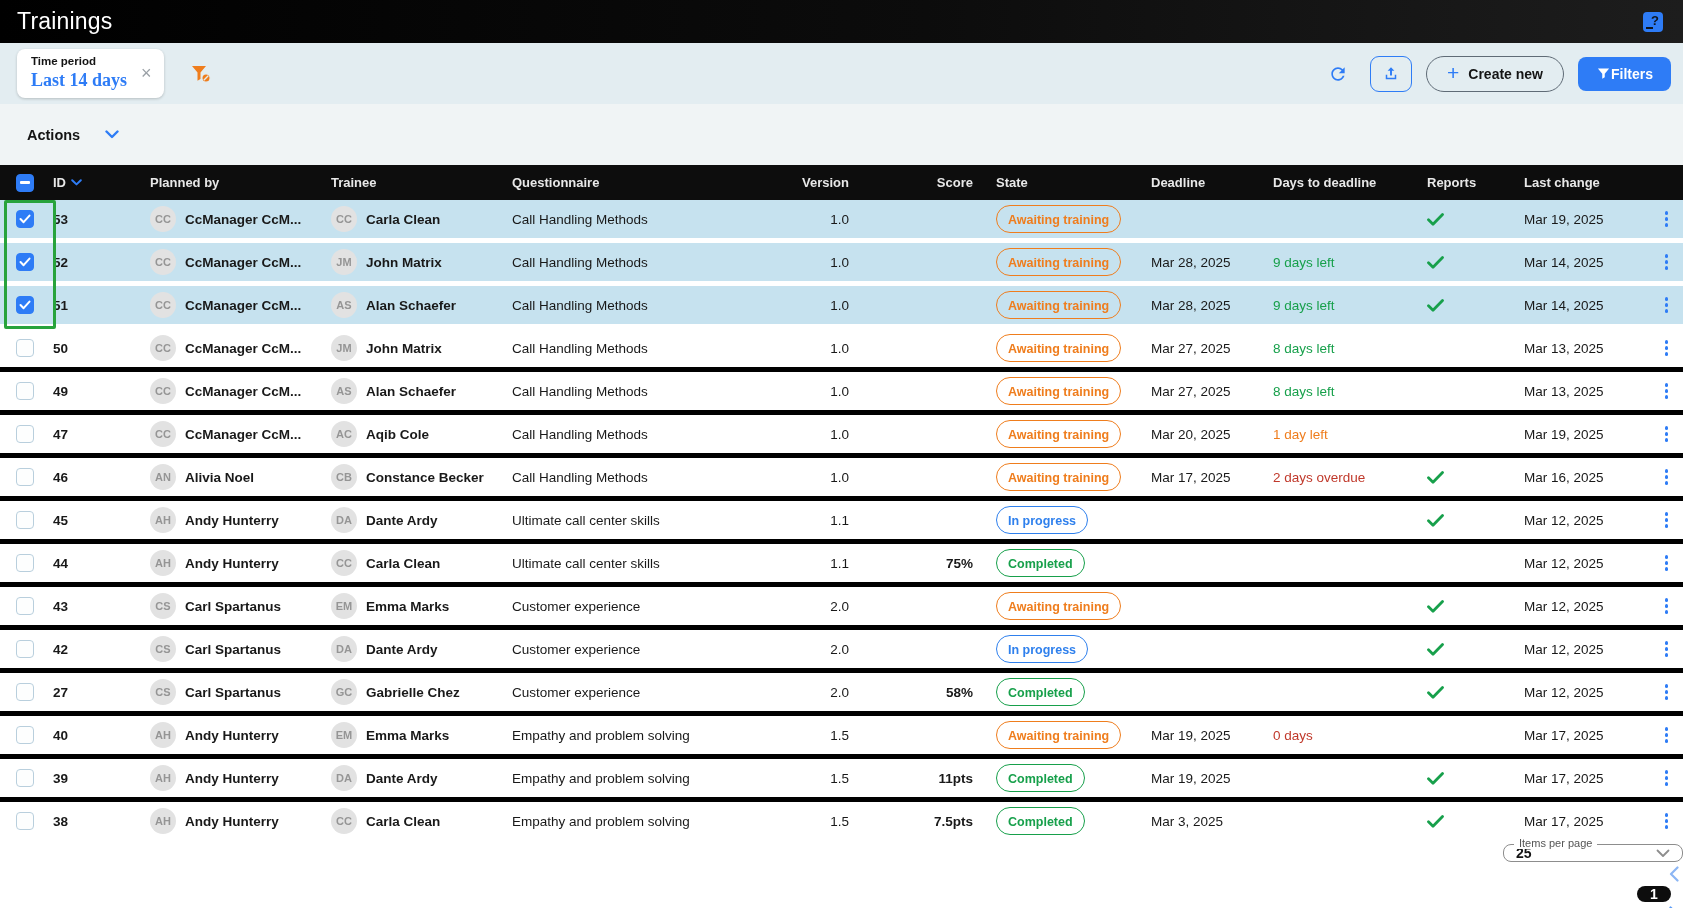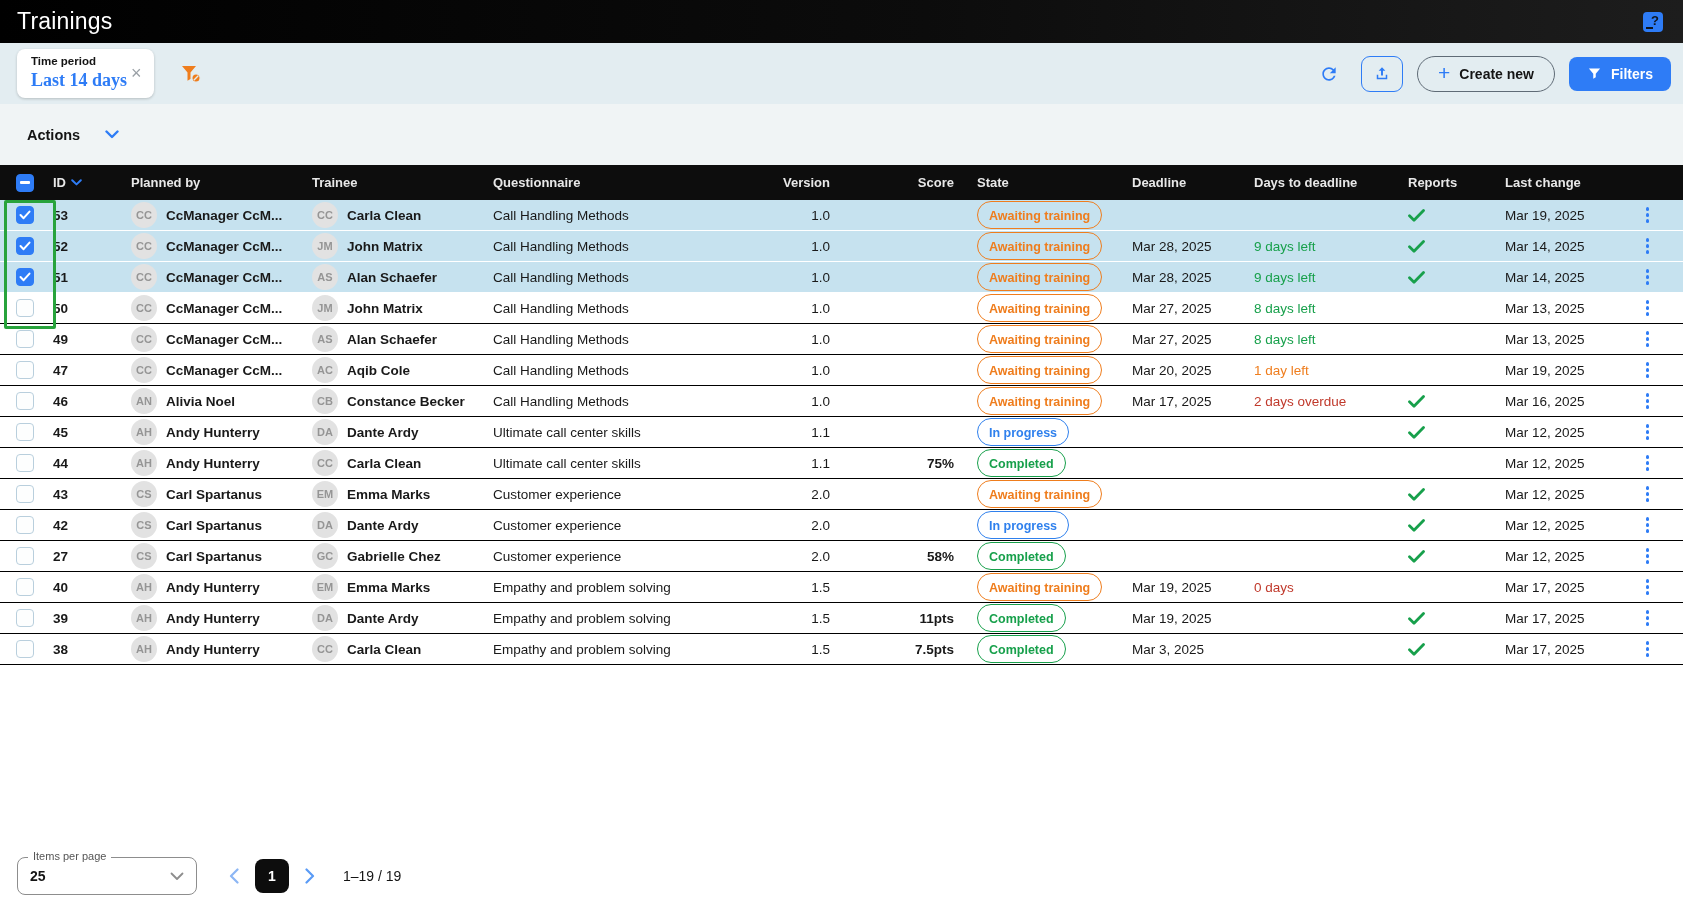--- a/index.html
+++ b/index.html
@@ -16,62 +16,62 @@
     display:flex; align-items:center; padding:0 20px 0 17px;}
   .titlebar .title{color:#fff; font-size:23px; font-weight:400; letter-spacing:.2px; flex:1;}
   .help-badge{width:20px; height:20px; background:var(--accent); border-radius:4px; position:relative;
     display:flex; align-items:flex-start; justify-content:flex-end; padding:1px 4px 0 0;
     font-size:13px; font-weight:700; color:#10151c; cursor:pointer;}
   .help-badge::after{content:""; position:absolute; left:3px; bottom:3px; width:7px; height:2px; background:#10151c;}
 
   
   .toolbar{height:61px; background:#e3edf1; display:flex; align-items:center; padding:0 12px 0 17px;}
   .chip{background:#fff; border-radius:8px; box-shadow:0 1px 3px rgba(0,0,0,.2);
-    display:flex; align-items:center; gap:4px; padding:5px 12px 6px 14px; cursor:default;}
+    display:flex; align-items:center; gap:14px; padding:5px 12px 6px 14px; cursor:default;}
   .chip-label{font-size:11.5px; font-weight:700; color:#141414; line-height:1.35;}
   .chip-value{font-size:18px; font-weight:700; color:var(--accent); line-height:1.3;font-family:Liberation Serif, serif;}
   .chip-x{color:#9aa0a6; font-size:18px; line-height:1; cursor:pointer; font-weight:400;}
   .clear-filters{margin-left:26px; cursor:pointer; display:flex; align-items:center;}
   .toolbar .spacer{flex:1;}
   .icon-btn{background:none; border:none; cursor:pointer; display:flex; align-items:center;}
   .export-btn{width:42px; height:36px; border:1.5px solid var(--accent); border-radius:9px;
     background:#e3edf1; display:flex; align-items:center; justify-content:center; cursor:pointer; margin-left:22px;}
   .create-btn{height:36px; border:1px solid #5f6b76; border-radius:18px; background:transparent;
     display:flex; align-items:center; gap:9px; padding:0 20px; margin-left:14px; cursor:pointer;
     font-family:inherit; font-size:14px; font-weight:700; color:#141414;}
   .create-btn .plus{color:var(--accent); font-size:21px; font-weight:500; line-height:1; margin-top:-2px;}
   .filters-btn{height:34px; border:none; border-radius:8px; background:var(--accent); color:#fff;
-    display:flex; align-items:center; gap:9px; padding:0 18px; margin-left:14px; cursor:pointer;
+    display:flex; align-items:center; padding:0 18px; margin-left:14px; cursor:pointer;
     font-family:inherit; font-size:14px; font-weight:700;}
 
   
   .actions-bar{height:61px; background:#f0f4f5; display:flex; align-items:center; padding:0 27px;}
   .actions-lbl{font-size:14.5px; font-weight:700; color:#141414; cursor:pointer; display:flex; align-items:center; gap:25px;}
 
   
   .thead{height:35px; background:#0d0d0d; display:flex; align-items:center;}
   .thead .cell{color:#e8e8e8; font-size:13px; font-weight:600; cursor:pointer;}
   .cell{flex:none; padding:0 4px; display:flex; align-items:center; overflow:hidden; white-space:nowrap;}
   .c-cb{width:45px; padding-left:16px;}
   .c-id{width:80px; padding-left:8px; gap:5px;}
-  .c-planned{width:181px; padding-left:6px;}
+  .c-planned{width:181px; padding-left:6px;margin-left:19px;}
   .c-trainee{width:183px; padding-left:6px;}
   .c-quest{width:281px;}
   .c-version{width:68px; justify-content:flex-end; padding-right:8px;}
   .c-score{width:124px; justify-content:flex-end; padding-right:8px;}
   .c-state{width:166px; padding-left:15px;}
   .c-deadline{width:122px;}
   .c-days{width:150px;}
   .c-reports{width:105px; padding-left:8px;}
   .c-last{width:107px; padding-left:0;}
   .c-kebab{width:71px; justify-content:center;}
   .thead .c-last{padding-left:0;}
 
   .tbody{position:relative; height:638px; overflow:hidden; background:#fff;}
-  .trow{height:31px; display:flex; align-items:center; border-bottom:1px solid #000000; background:#fff;}
+  .trow{height:43px; display:flex; align-items:center; border-bottom:5px solid #000000; background:#fff;}
   .trow.sel{background:var(--sel-bg); border-bottom-color:#ffffff;}
   .bold{font-weight:700;}
   .trow .cell{font-size:13.5px; color:#191919;}
 
   .avatar{width:26px; height:26px; border-radius:50%; background:#e2e2e2; color:#959595;
     font-size:11px; font-weight:700; display:flex; align-items:center; justify-content:center; flex:none; margin-right:9px;}
   .pname{font-weight:700; overflow:hidden; text-overflow:ellipsis;}
 
   .cbx{width:18px; height:18px; border-radius:4px; border:1.5px solid #b9cfdd; background:#fdfefe;
     display:flex; align-items:center; justify-content:center; cursor:pointer; flex:none;}
@@ -88,21 +88,21 @@
   .days.ok{color:var(--ok);} .days.warn{color:var(--warn);} .days.overdue{color:var(--overdue);}
   .report-check{color:var(--completed); display:flex;}
 
   .kebab{display:inline-flex; flex-direction:column; gap:2.5px; cursor:pointer; padding:4px;}
   .kebab i{width:3.5px; height:3.5px; border-radius:50%; background:var(--accent);}
 
   .sel-outline{position:absolute; left:4px; top:0; width:52px; height:129px;
     border:3px solid var(--sel-outline); border-radius:2px; pointer-events:none; z-index:5;}
 
   
-  .footerbar{height:70px; background:#fff; display:flex; align-items:center; padding:6px 0 0 17px;}
+  .footerbar{height:70px; background:#fff; display:flex; align-items:flex-end; padding:6px 0 0 17px;flex-direction:column;}
   .ipp{position:relative; width:180px; height:38px; border:1px solid #8d8d8d; border-radius:8px;
     display:flex; align-items:center; justify-content:space-between; padding:0 12px; cursor:pointer; background:#fff;}
   .ipp-label{position:absolute; top:-8px; left:10px; background:#fff; padding:0 5px; font-size:11px; color:#555;}
   .ipp-value{font-size:14px; font-weight:600; color:#141414;}
   .pg-btn{background:none; border:none; cursor:pointer; display:flex; align-items:center; padding:4px;}
   .page-current{width:34px; height:34px; border-radius:8px; background:#0d0d0d; color:#fff;
     font-size:14px; font-weight:700; border:none; cursor:pointer; margin:0 12px;}
   .pg-prev{margin-left:28px;}
   .pg-range{font-size:14px; color:#141414; margin-left:24px;}
 </style>

